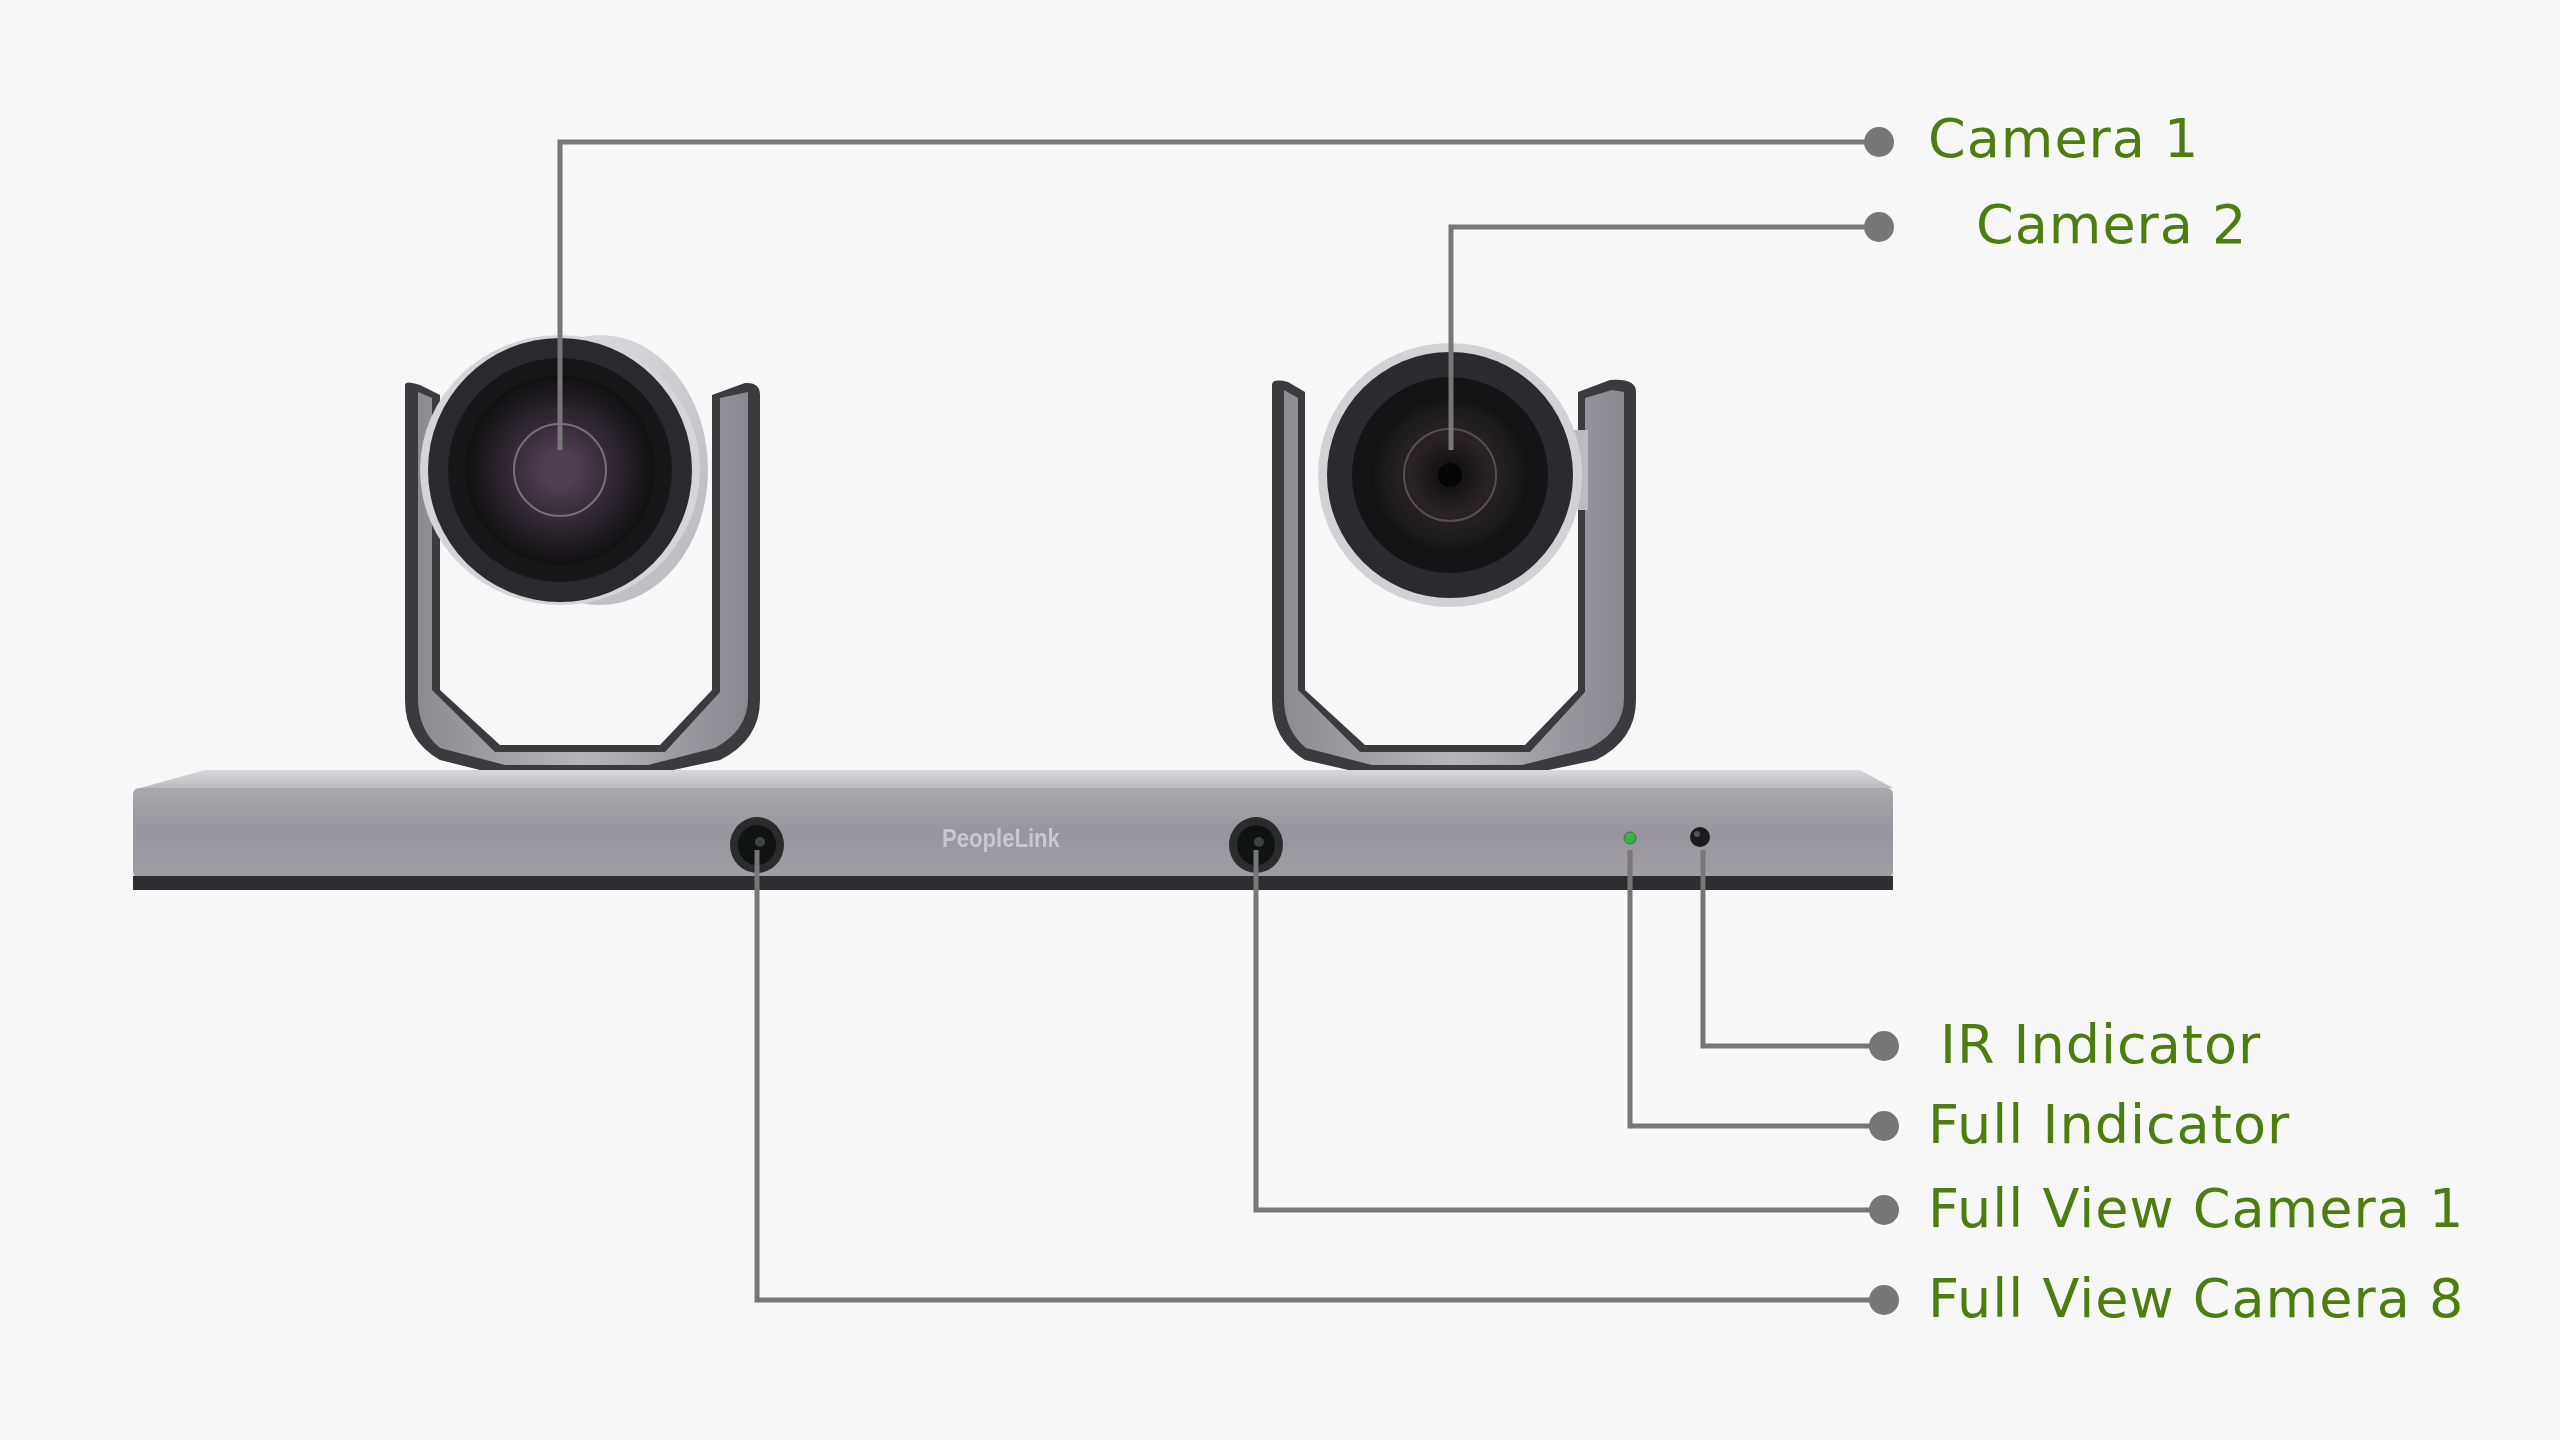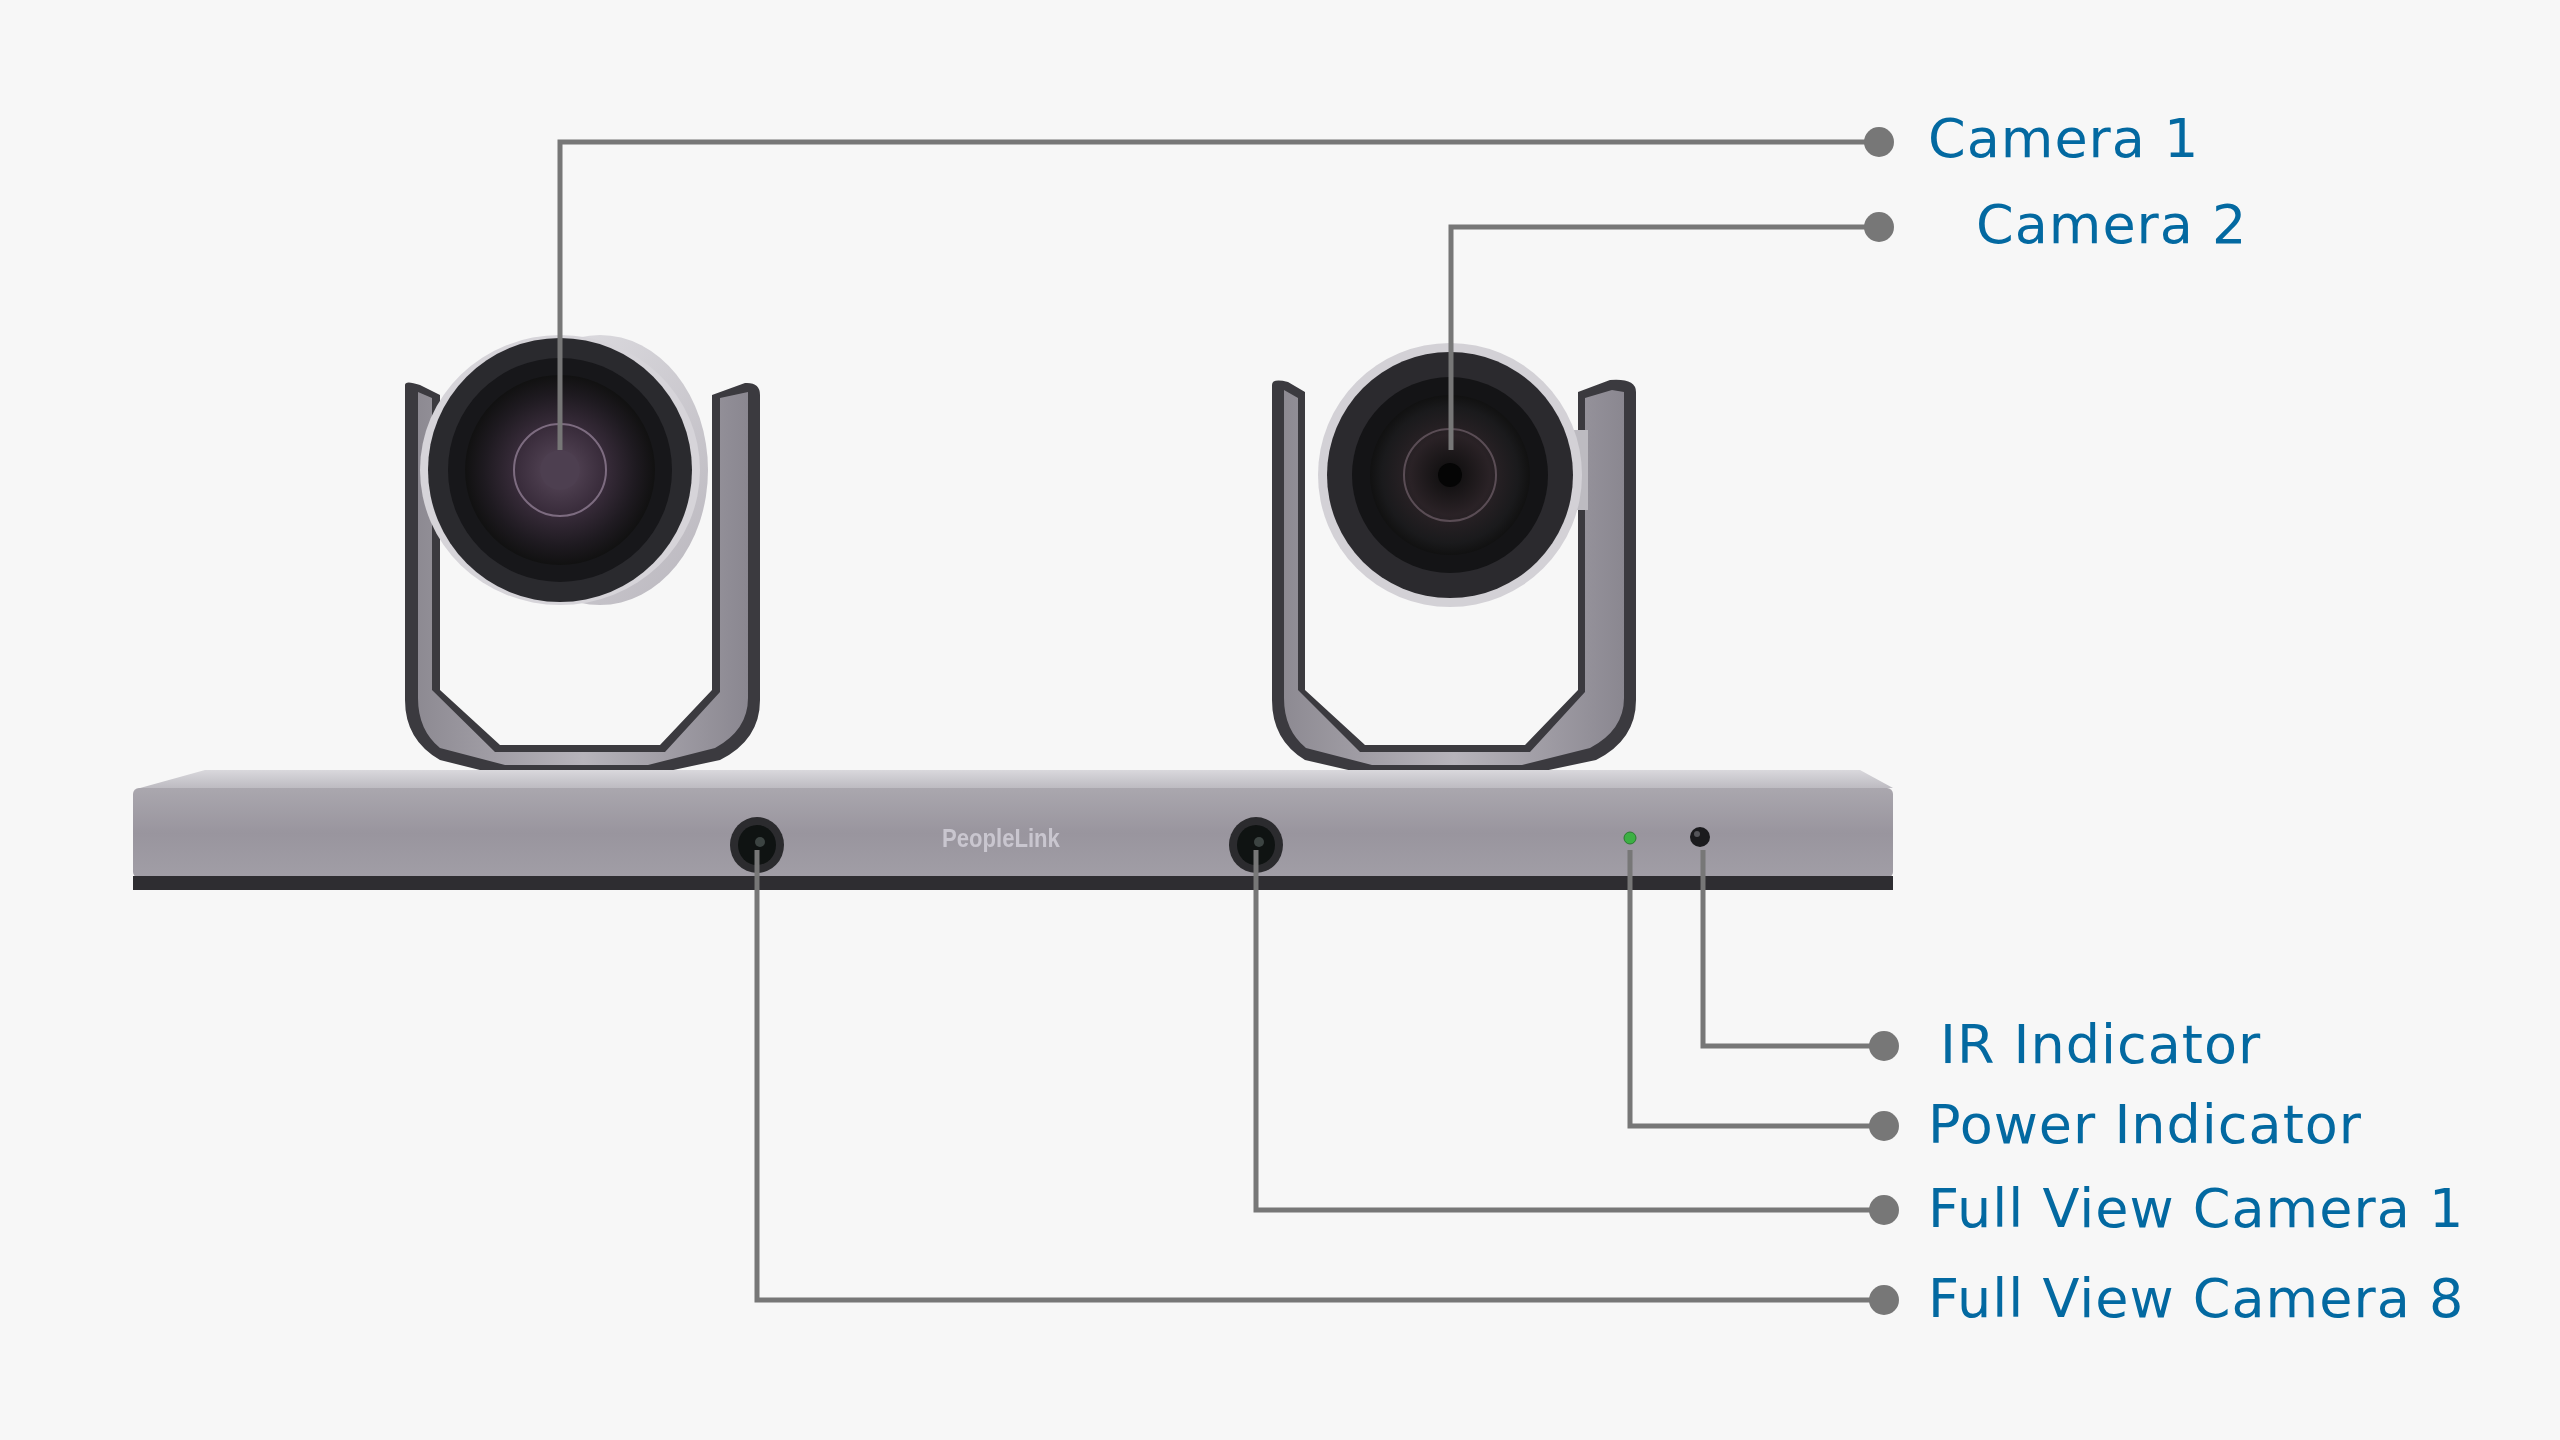--- a/index.html
+++ b/index.html
@@ -1,19 +1,19 @@
 <!DOCTYPE html>
 <html><head>
 <meta charset="utf-8">
 <style>
   html, body { margin:0; padding:0; }
   body { width:2560px; height:1440px; background:#f7f7f7; position:relative; overflow:hidden;
          font-family:"DejaVu Sans", sans-serif; }
   #stage { position:absolute; left:0; top:0; width:2560px; height:1440px; }
-  .label { position:absolute; left:1928px; font-size:54px; color:#0369a1; letter-spacing:1px;
+  .label { position:absolute; left:1928px; font-size:54px; color:#4d7c0f; letter-spacing:1px;
            line-height:1; white-space:nowrap; }
   .brand { position:absolute; font-family:"Liberation Sans", sans-serif; font-weight:bold;
            font-size:26px; color:#c9c6cf; letter-spacing:0px; transform:scaleX(0.85); transform-origin:left; }
 </style>
 </head>
 <body>
 
 <div id="stage">
 
   <svg width="2560" height="1440" viewBox="0 0 2560 1440" style="position:absolute;left:0;top:0">
@@ -115,16 +115,16 @@
       <circle cx="1884" cy="1210" r="15"></circle>
       <circle cx="1884" cy="1300" r="15"></circle>
     </g>
   </svg>
 
   <div class="brand" style="left:942px; top:823px;">PeopleLink</div>
 
   <div class="label" style="top:112px;">Camera 1</div>
   <div class="label" style="top:198px;margin-left:48px;">Camera 2</div>
   <div class="label" style="top:1018px;margin-left:12px;">IR Indicator</div>
-  <div class="label" style="top:1098px;">Power Indicator</div>
+  <div class="label" style="top:1098px;">Full Indicator</div>
   <div class="label" style="top:1182px;">Full View Camera 1</div>
   <div class="label" style="top:1272px;">Full View Camera 8</div>
 </div>
 
 </body></html>

